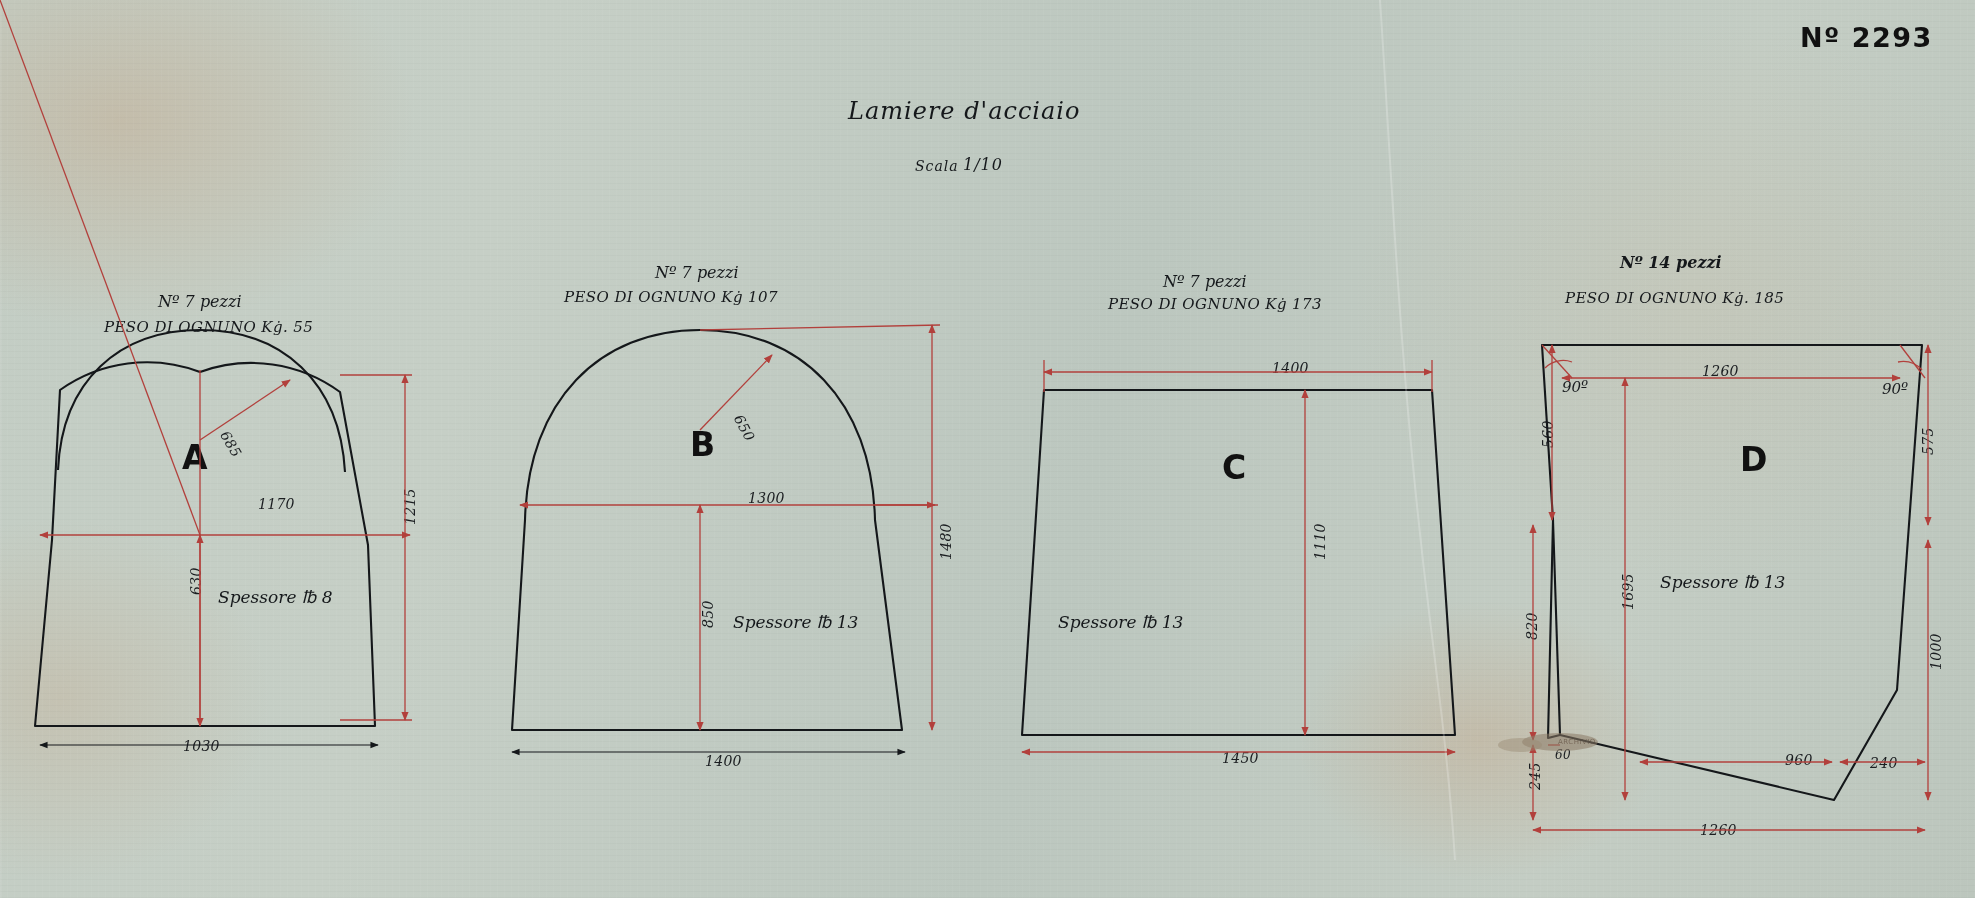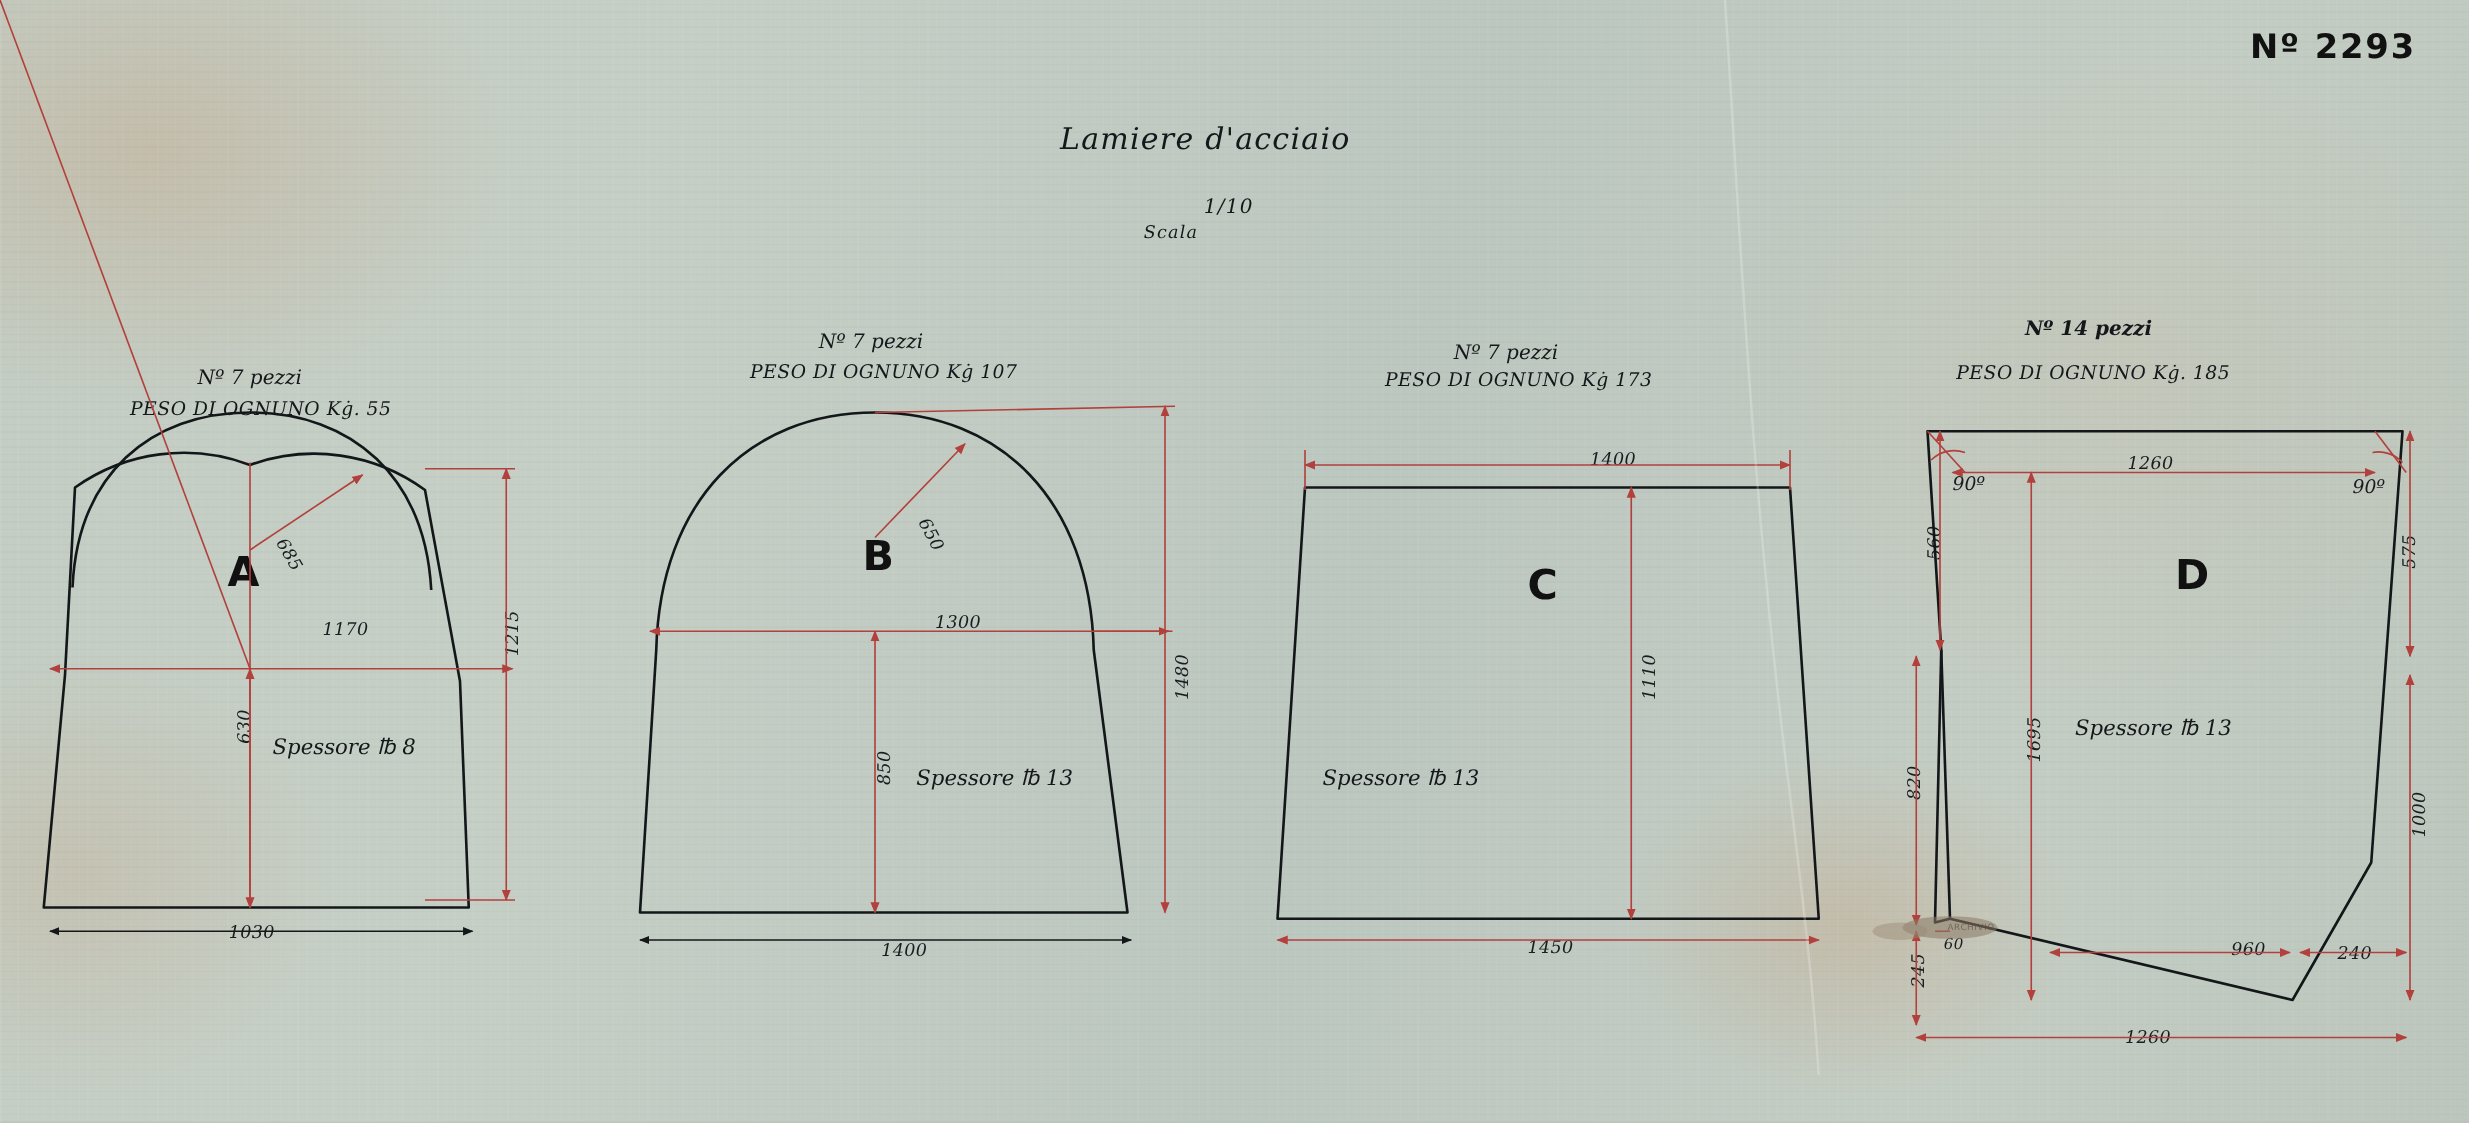--- a/index.html
+++ b/index.html
@@ -116,29 +116,29 @@
     letter-spacing: 0.5px;
     margin-left: 13px;
   }
 </style>
 </head>
 <body>
 
 <div id="sheet">
 
   <div class="txt subtitle" style="left:848px; top:97px;">Lamiere d'acciaio</div>
-  <div class="txt scala" style="left:915px; top:158px;margin-top:20px;">Scala</div>
+  <div class="txt scala" style="left:915px; top:158px;">Scala</div>
   <div class="txt scala" style="left:963px; top:155px; font-size:16px;">1/10</div>
   <div class="txt docnum" style="left:1800px; top:22px;">Nº 2293</div>
 
   <div class="txt hdr1" style="left:158px; top:282px;">Nº 7 pezzi</div>
   <div class="txt hdr2" style="left:104px; top:318px;">PESO DI OGNUNO Kġ. 55</div>
 
   <div class="txt hdr1" style="left:655px; top:253px;">Nº 7 pezzi</div>
-  <div class="txt hdr2" style="left:600px; top:288px;">PESO DI OGNUNO Kġ 107</div>
+  <div class="txt hdr2" style="left:564px; top:288px;">PESO DI OGNUNO Kġ 107</div>
 
   <div class="txt hdr1" style="left:1163px; top:262px;">Nº 7 pezzi</div>
   <div class="txt hdr2" style="left:1108px; top:295px;">PESO DI OGNUNO Kġ 173</div>
 
   <div class="txt hdr1" style="left:1620px; top:243px;font-weight:bold;">Nº 14 pezzi</div>
   <div class="txt hdr2" style="left:1565px; top:289px;">PESO DI OGNUNO Kġ. 185</div>
 
   <div class="txt plate-letter" style="left:182px; top:438px;">A</div>
   <div class="txt plate-letter" style="left:690px; top:425px;">B</div>
   <div class="txt plate-letter" style="left:1222px; top:448px;">C</div>

